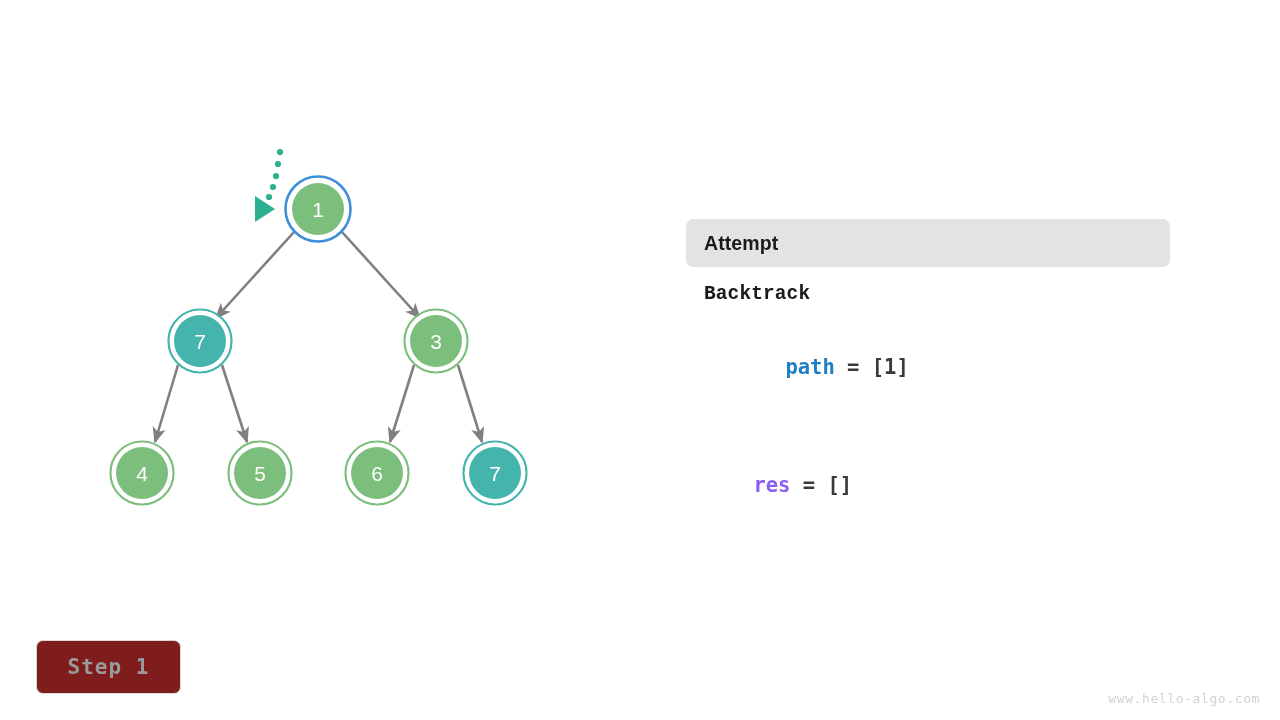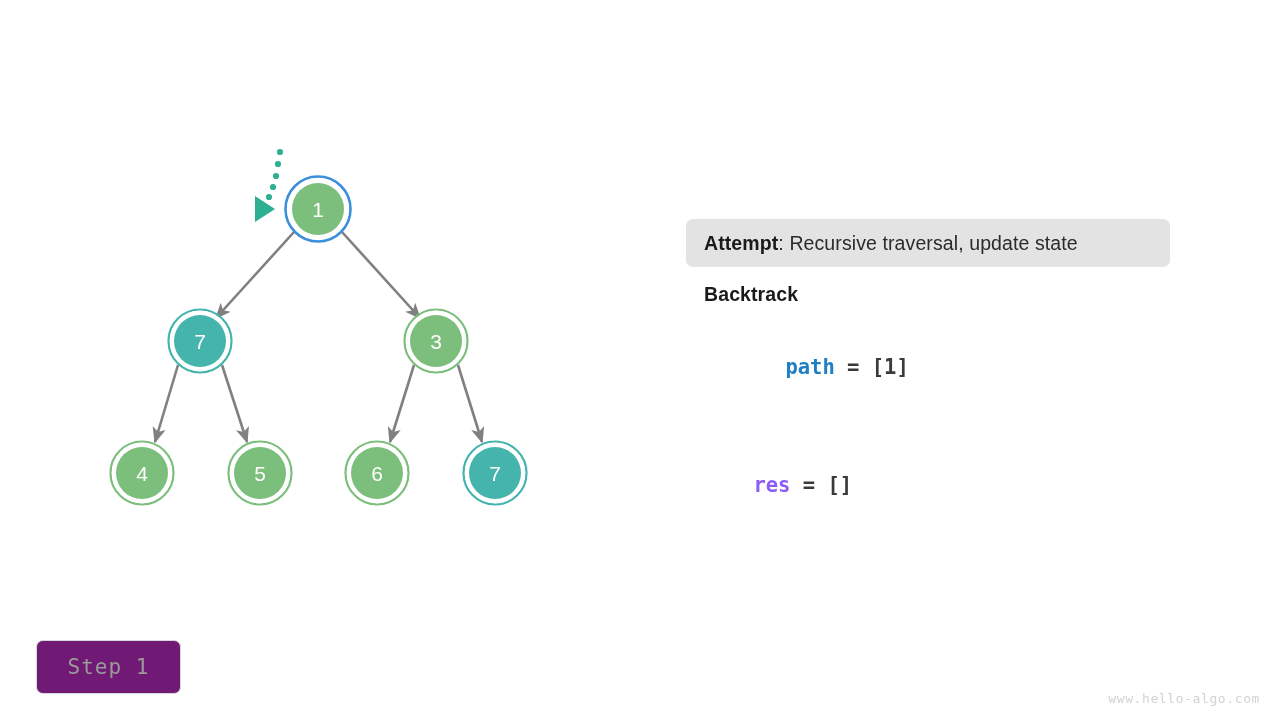--- a/index.html
+++ b/index.html
@@ -65,20 +65,21 @@
     padding: 9px 18px;
     display: flex;
     align-items: center;
   }
   #backtrack-row {
     left: 18px;
     top: 281px;
     height: 26px;
     display: flex;
     align-items: center;
+    font-family: Liberation Mono, monospace;
   }
 
   .code-line {
     position: absolute;
     left: 18px;
     font-family: "DejaVu Sans Mono", monospace;
     font-size: 20.5px;
     font-weight: bold;
     color: #3a3a3a;
     white-space: pre;
@@ -91,27 +92,27 @@
 
   
   #step-badge {
     position: absolute;
     left: 36px;
     top: 640px;
     width: 145px;
     height: 54px;
     border: 1px solid #d8d8d8;
     border-radius: 7px;
-    background: #701a75;
+    background: #7f1d1d;
     display: flex;
     align-items: center;
     justify-content: center;
     font-family: "DejaVu Sans Mono", monospace;
     font-size: 21px;
-    font-weight: normal;
+    font-weight: bold;
     color: #9a9a9a;
     letter-spacing: 1px;
     box-sizing: border-box;
   }
 
   
   #watermark {
     position: absolute;
     right: 20px;
     bottom: 14px;
@@ -204,21 +205,20 @@
       </g>
 
     </g>
   </svg>
 </div>
 
 <div id="info-panel">
 
   <div id="attempt-row" class="desc-line">
     <b>Attempt</b>
-      <span>: Recursive traversal, update state</span>
   </div>
 
   <div id="backtrack-row" class="desc-line">
     <b>Backtrack</b>
   </div>
 
   <div id="path-line" class="code-line">
     <span class="var-path">path</span><span> = [1]</span>
   </div>
 

